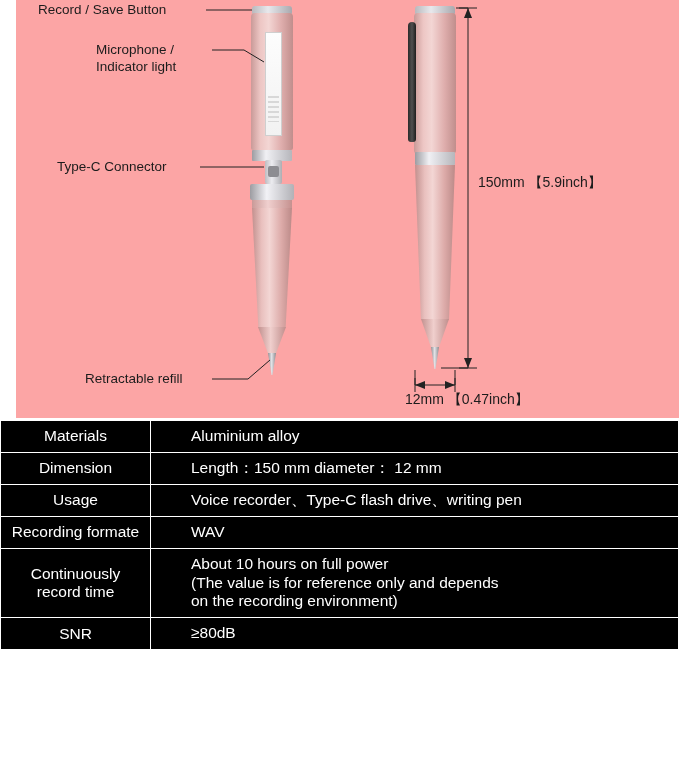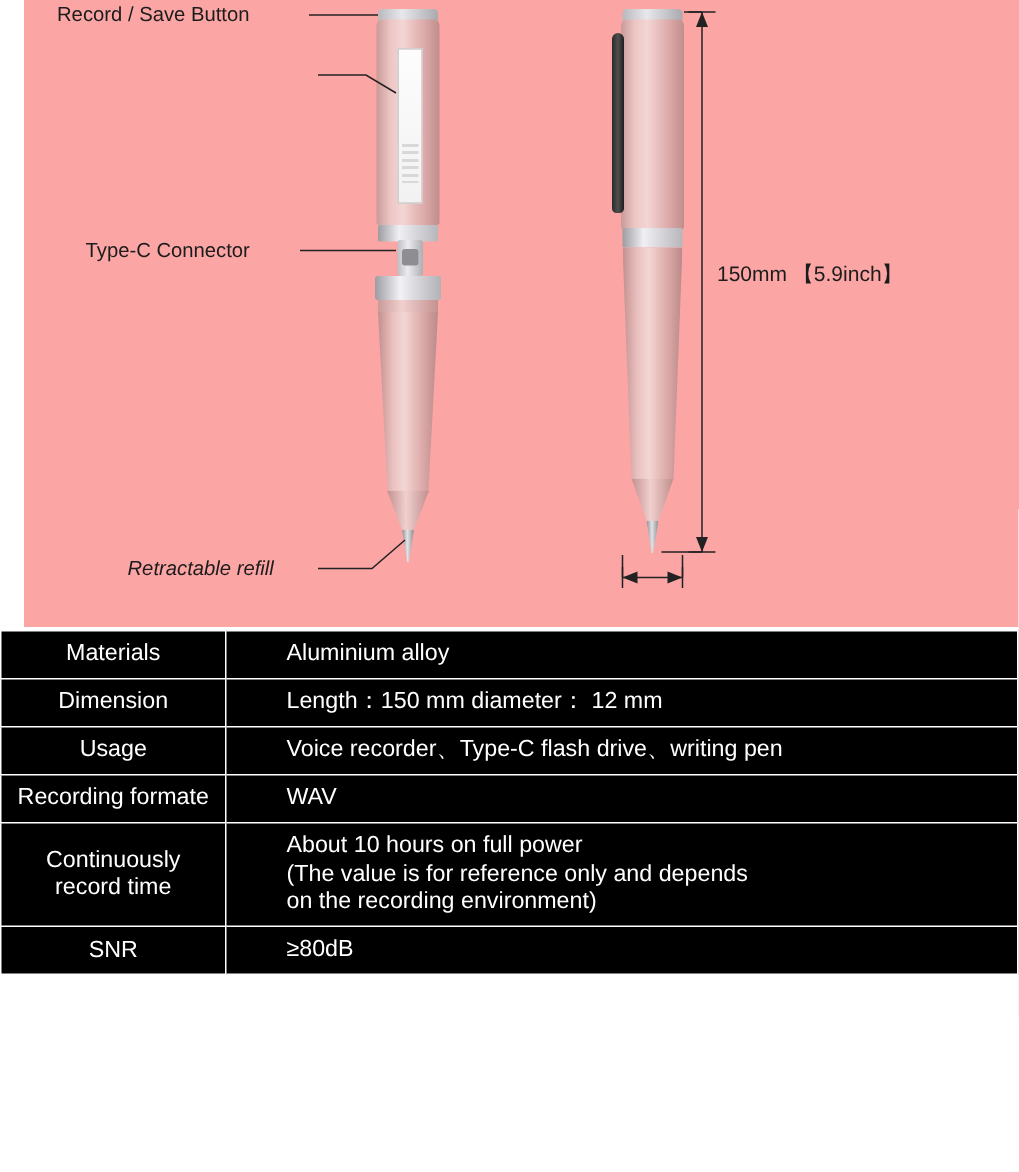--- a/index.html
+++ b/index.html
@@ -137,24 +137,27 @@
 
         <polygon points="452,8 448,18 456,18"></polygon>
         <polygon points="452,368 448,358 456,358"></polygon>
 
         <polygon points="399,385 409,381 409,389"></polygon>
         <polygon points="439,385 429,381 429,389"></polygon>
       </g>
     </svg>
 
     <div class="callout" style="left:22px; top:2px;">Record / Save Button</div>
+    <div class="callout" style="left:80px; top:42px;">Microphone /
+Indicator light</div>
     <div class="callout" style="left:41px; top:159px;">Type-C Connector</div>
-    <div class="callout" style="left:69px; top:371px;font-style:italic;">Retractable refill</div>
+    <div class="callout" style="left:69px; top:371px;">Retractable refill</div>
 
     <div class="dim-label" style="left:462px; top:174px;">150mm 【5.9inch】</div>
+    <div class="dim-label" style="left:389px; top:391px;">12mm 【0.47inch】</div>
   </div>
 
   <table id="spec-table">
     <tbody>
       <tr>
         <td class="key">Materials</td>
         <td class="val">Aluminium alloy</td>
       </tr>
       <tr>
         <td class="key">Dimension</td>

